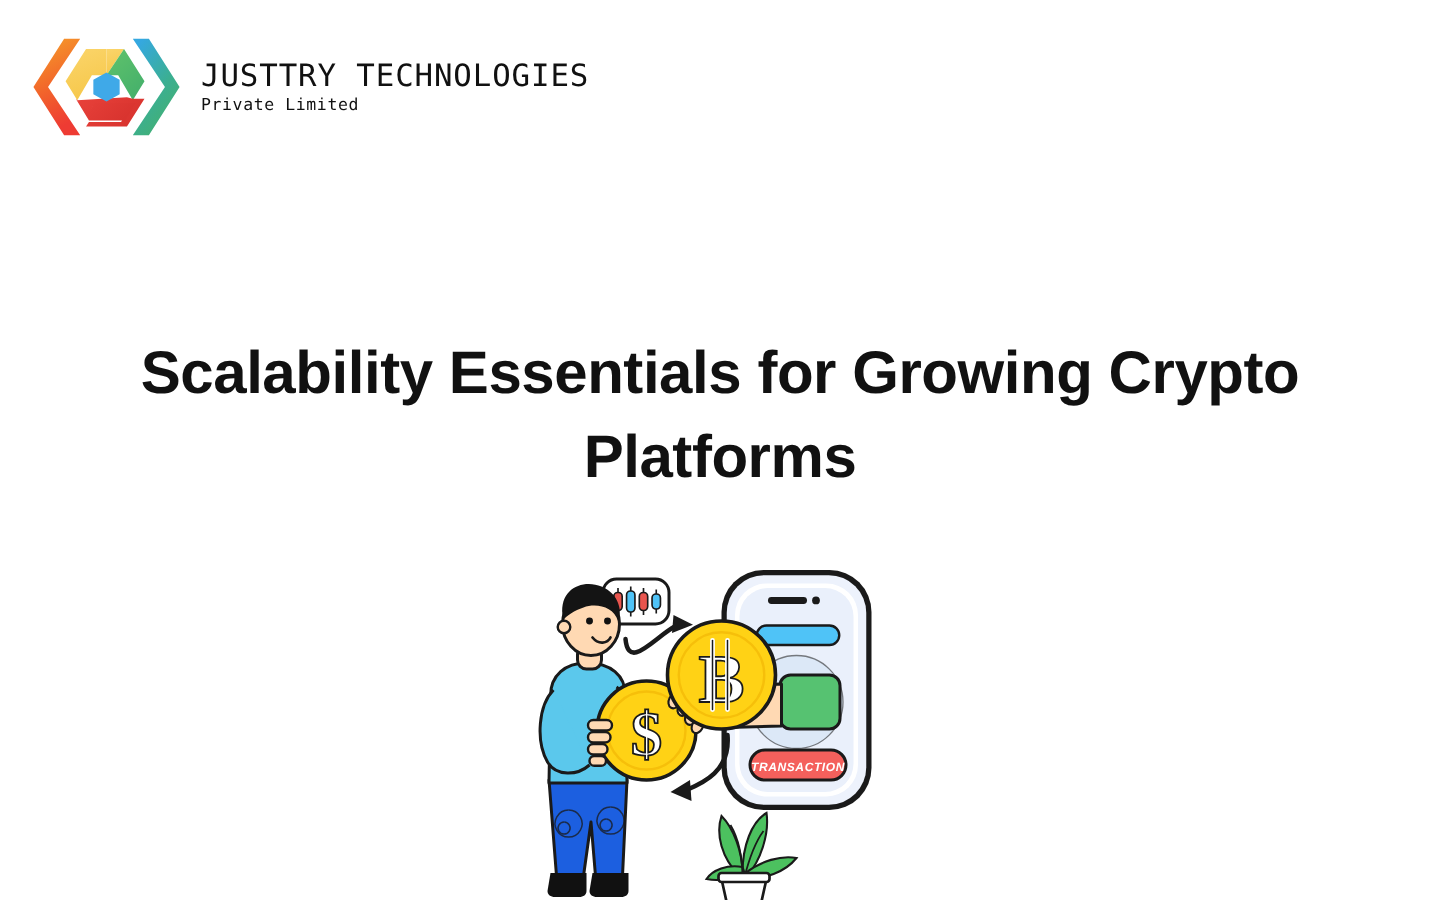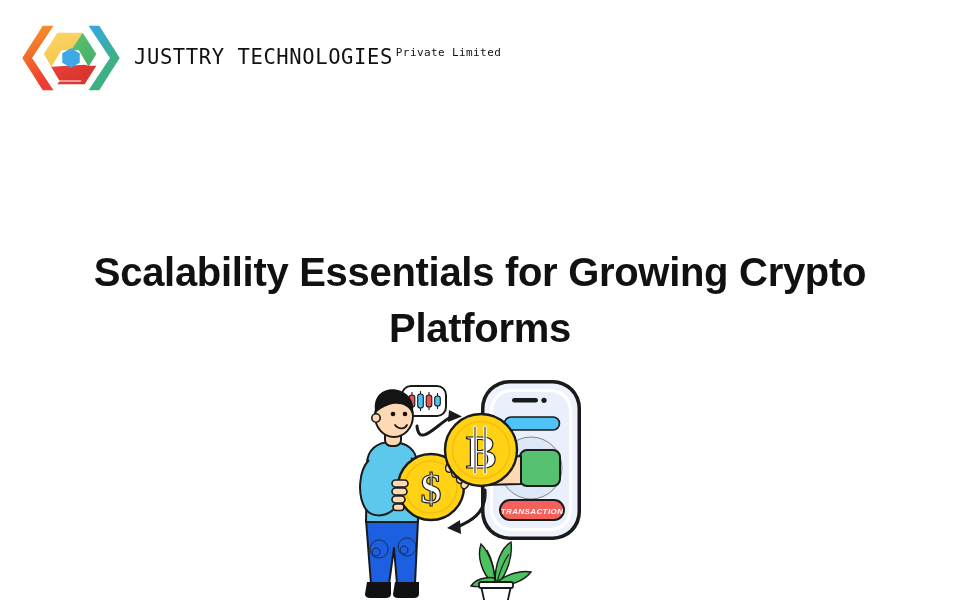--- a/index.html
+++ b/index.html
@@ -11,21 +11,21 @@
     position:relative;
   }
 
   
   .brand{
     position:absolute;
     left:22px; top:20px;
     display:flex; align-items:center; gap:14px;
   }
   .brand-mark{ width:98px; height:76px; flex:none; display:block; }
-  .brand-text{ display:flex; flex-direction:row; justify-content:center; gap:3px; }
+  .brand-text{ display:flex; flex-direction:column; justify-content:center; gap:3px; }
   .brand-name{
     font-family:"DejaVu Sans Mono", monospace;
     font-size:20.5px;
     letter-spacing:0.6px;
     color:#111111;
     font-weight:400;
     line-height:1.05;
     white-space:nowrap;
   }
   .brand-sub{
@@ -34,21 +34,21 @@
     letter-spacing:0.4px;
     color:#111111;
     font-weight:400;
     line-height:1.05;
     white-space:nowrap;
   }
 
   
   .headline{
     position:absolute;
-    left:0; right:0; top:244px;
+    left:0; right:0; top:221px;
     margin:0;
     text-align:center;
     font-size:40px;
     font-weight:bold;
     color:#111111;
     line-height:1.4;
     letter-spacing:-0.3px;
     padding:0 70px;
     box-sizing:border-box;
   }

